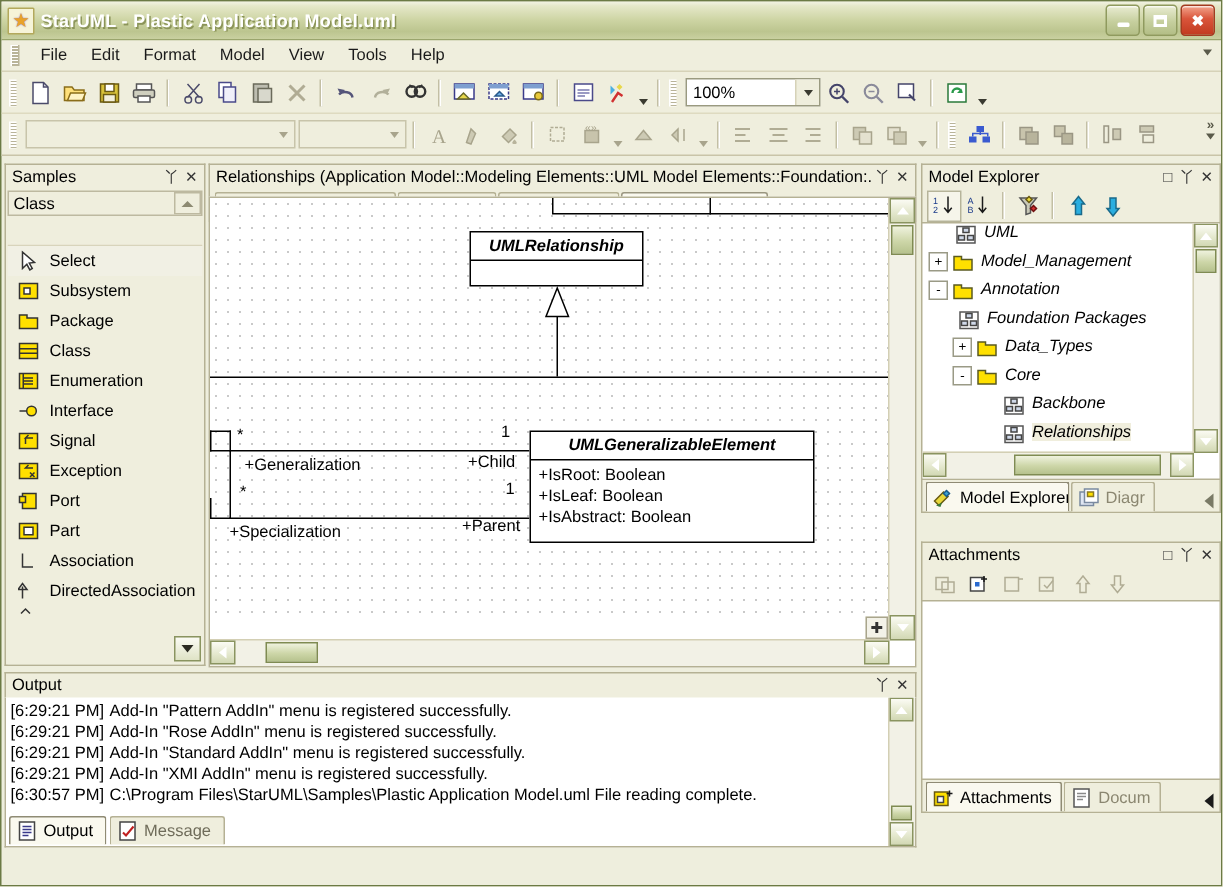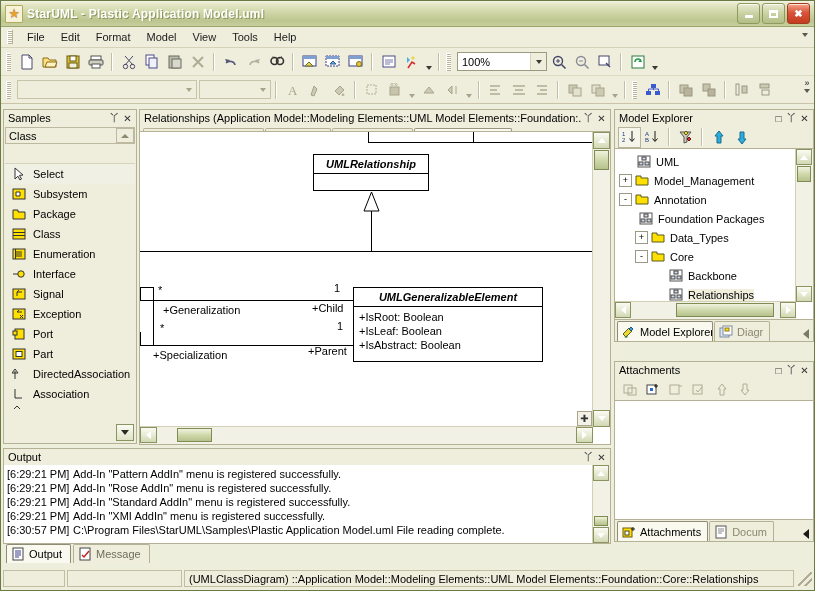--- a/index.html
+++ b/index.html
@@ -162,32 +162,32 @@
     display:flex;align-items:center;justify-content:center;box-sizing:border-box;}
   .sb-thumb{background:linear-gradient(to bottom,#eff2de,#cdd6a8 55%,#b6c28d);border:1px solid #7f8b52;box-sizing:border-box;}
   .ar-up{border-left:4px solid transparent;border-right:4px solid transparent;border-bottom:5px solid #fff;}
   .ar-dn{border-left:4px solid transparent;border-right:4px solid transparent;border-top:5px solid #fff;}
   .ar-lf{border-top:4px solid transparent;border-bottom:4px solid transparent;border-right:5px solid #fff;}
   .ar-rt{border-top:4px solid transparent;border-bottom:4px solid transparent;border-left:5px solid #fff;}
   .corner-grip{position:absolute;right:18px;bottom:18px;width:13px;height:13px;
     background:#f3f2e8;border:1px solid #a9a58c;display:flex;align-items:center;justify-content:center;font-size:10px;color:#333;}
   
   .output{position:absolute;left:2px;top:339px;width:608px;height:96px;}
-  .out-body{border:1px solid #b5b194;border-top:none;background:#fff;height:79px;box-sizing:border-box;position:relative;overflow:hidden;}
+  .out-body{border:1px solid #b5b194;border-top:none;background:#fff;height:100px;box-sizing:border-box;position:relative;overflow:hidden;}
   .out-lines{padding:2px 3px;font-size:11px;line-height:14px;color:#000;white-space:nowrap;}
   .out-line{display:flex;}
   .out-time{width:66px;flex:0 0 auto;}
   
   .right{position:absolute;left:613px;top:0;width:200px;height:438px;}
   .me-panel{position:absolute;left:0;top:0;width:200px;height:248px;}
   .me-toolbar{height:22px;background:#efeedd;border-left:1px solid #b5b194;border-right:1px solid #b5b194;
     display:flex;align-items:center;padding-left:3px;box-sizing:border-box;}
   .me-tree{position:absolute;top:39px;left:0;width:200px;height:172px;border:1px solid #b5b194;background:#fff;box-sizing:border-box;overflow:hidden;}
   .tree-rows{position:absolute;left:0;top:0;right:17px;bottom:17px;overflow:hidden;}
-  .tr{height:19px;display:flex;align-items:flex-end;font-size:11px;white-space:nowrap;}
+  .tr{height:19px;display:flex;align-items:flex-start;font-size:11px;white-space:nowrap;font-style:italic;}
   .tr .exp{width:11px;height:11px;border:1px solid #9a9a86;background:#fff;margin-right:3px;
     display:flex;align-items:center;justify-content:center;font-size:9px;line-height:9px;color:#000;flex:0 0 auto;}
   .tr .ico{width:15px;height:14px;margin-right:4px;flex:0 0 auto;display:flex;align-items:center;}
   .tr .lbl{color:#000;}
   .tr.sel .lbl{background:#f0eedd;}
   .dock-tabs{height:22px;display:flex;align-items:flex-end;padding-left:2px;box-sizing:border-box;background:#efeedd;
     border-left:1px solid #b5b194;border-right:1px solid #b5b194;border-bottom:1px solid #b5b194;position:relative;}
   .dock-tab{height:19px;display:flex;align-items:center;padding:0 6px 0 4px;font-size:11px;
     border:1px solid #b5b194;border-bottom:none;background:#efeedd;margin-right:1px;border-radius:2px 2px 0 0;
     max-width:84px;overflow:hidden;white-space:nowrap;}
@@ -648,34 +648,34 @@
                   <rect x="1" y="2" width="12" height="10" fill="#ffe000" stroke="#333"></rect>
                   <rect x="4" y="4.5" width="6" height="5" fill="#fff" stroke="#333"></rect>
                 </svg>
               </span>
             <span>Part</span>
           </div>
 
           <div class="tbx-item">
             <span class="tbx-ico">
               <svg width="14" height="14">
+                  <path d="M3 2v9h7" stroke="#333" fill="none"></path>
+                </svg>
+              </span>
+            <span>Association</span>
+          </div>
+
+          <div class="tbx-item">
+            <span class="tbx-ico">
+              <svg width="14" height="14">
                   <path d="M3 12v-8" stroke="#333" fill="none"></path>
                   <path d="M3 2l3 4H0z" fill="none" stroke="#333"></path>
                 </svg>
               </span>
             <span>DirectedAssociation</span>
-          </div>
-
-          <div class="tbx-item">
-            <span class="tbx-ico">
-              <svg width="14" height="14">
-                  <path d="M3 2v9h7" stroke="#333" fill="none"></path>
-                </svg>
-              </span>
-            <span>Association</span>
           </div>
 
           <div class="tbx-item" style="height:8px;overflow:hidden;">
             <span class="tbx-ico">
               <svg width="14" height="8">
                   <path d="M2 5l3-3 3 3" stroke="#333" fill="none"></path>
                 </svg>
               </span>
           </div>
 
@@ -1124,20 +1124,14 @@
     <div class="btab dim">
       <span class="ti">
         <svg width="14" height="14">
             <rect x="2" y="1" width="10" height="12" fill="#fff" stroke="#444"></rect>
             <path d="M4 8l2 2 5-6" stroke="#c02020" fill="none" stroke-width="1.4"></path>
           </svg></span>
       <span>Message</span>
     </div>
   </div>
 
-  <div class="statusbar">
-    <div class="sbc sb1"></div>
-    <div class="sbc sb2"></div>
-    <div class="sbc sb3">(UMLClassDiagram) ::Application Model::Modeling Elements::UML Model Elements::Foundation::Core::Relationships</div>
-    <div class="sb-grip"></div>
-  </div>
 
 </div>
 
 </body></html>

